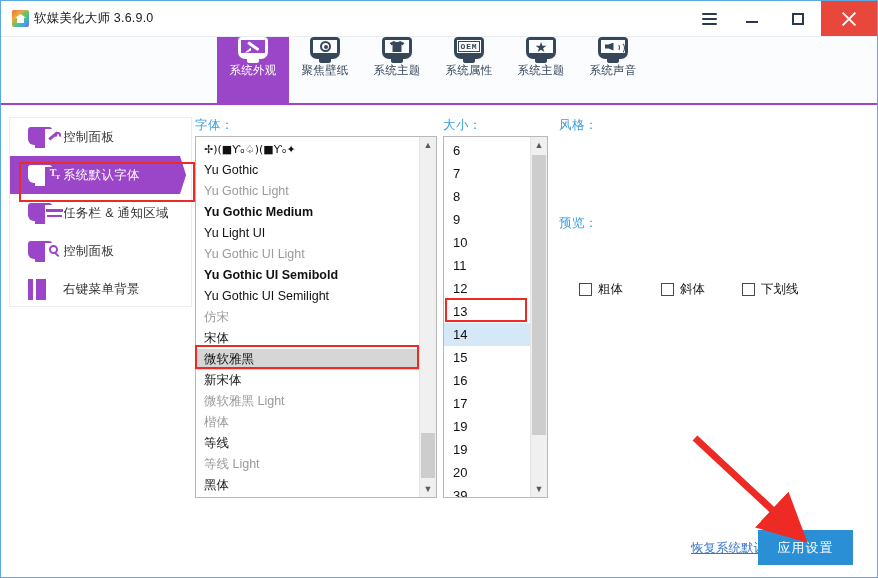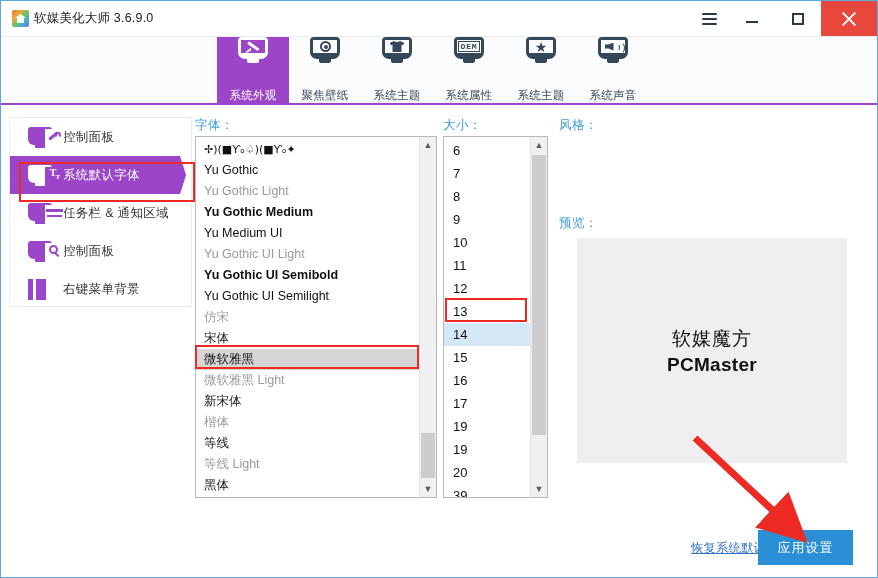--- a/index.html
+++ b/index.html
@@ -116,22 +116,22 @@
     display: flex;
     align-items: stretch;
     padding-left: 216px;
     box-sizing: border-box;
   }
   .tab {
     width: 72px;
     display: flex;
     flex-direction: column;
     align-items: center;
-    justify-content: space-between;
-    gap: 20px;
+    justify-content: flex-start;
+    gap: 0;
     cursor: default;
   }
   .tab.active { background: #9b45c8; }
   .tab .tlabel {
     font-size: 11.5px;
     color: #37475a;
     letter-spacing: .3px;
     white-space: nowrap;
   }
   .tab.active .tlabel { color: #ffffff; }
@@ -748,29 +748,29 @@
     <div class="side-highlight" style="left:18px; top:57px; width:176px; height:40px;"></div>
 
     <div class="seclabel" style="left:194px; top:12px;">字体：</div>
 
     <div class="listbox" style="left:194px; top:31px; width:242px; height:362px;">
       <div class="list-scroll">
         <div class="list-item" style="font-family:'DejaVu Sans',sans-serif;font-size:11px;">✢)(■Ƴₒ♤)(■Ƴₒ✦</div>
         <div class="list-item">Yu Gothic</div>
         <div class="list-item light">Yu Gothic Light</div>
         <div class="list-item bold">Yu Gothic Medium</div>
-        <div class="list-item">Yu Medium UI</div>
+        <div class="list-item">Yu Light UI</div>
         <div class="list-item light">Yu Gothic UI Light</div>
         <div class="list-item bold">Yu Gothic UI Semibold</div>
         <div class="list-item">Yu Gothic UI Semilight</div>
         <div class="list-item light serif">仿宋</div>
         <div class="list-item serif">宋体</div>
         <div class="list-item sel">微软雅黑</div>
+        <div class="list-item serif">新宋体</div>
         <div class="list-item light">微软雅黑 Light</div>
-        <div class="list-item serif">新宋体</div>
         <div class="list-item light serif">楷体</div>
         <div class="list-item">等线</div>
         <div class="list-item light">等线 Light</div>
         <div class="list-item">黑体</div>
       </div>
       <div class="sbar">
         <div class="sarrow up">▲</div>
         <div class="sthumb" style="top:296px; height:45px;"></div>
         <div class="sarrow down">▼</div>
       </div>
@@ -819,24 +819,20 @@
       <div class="chkbox"></div>
       <div class="chklabel">斜体</div>
     </div>
     <div class="chkrow" style="left:741px; top:176px;">
       <div class="chkbox"></div>
       <div class="chklabel">下划线</div>
     </div>
 
     <div class="seclabel" style="left:558px; top:110px;">预览：</div>
 
-    <div class="preview" style="left:576px; top:133px;">
-      <div class="pv-cn">软媒魔方</div>
-      <div class="pv-en">PCMaster</div>
-    </div>
 
     <div class="footer">
       <div class="restore-link">恢复系统默认</div>
       <div class="apply-btn">应用设置</div>
     </div>
 
   </div>
 
   <svg class="arrow-svg" viewBox="0 0 878 578">
     <defs>

